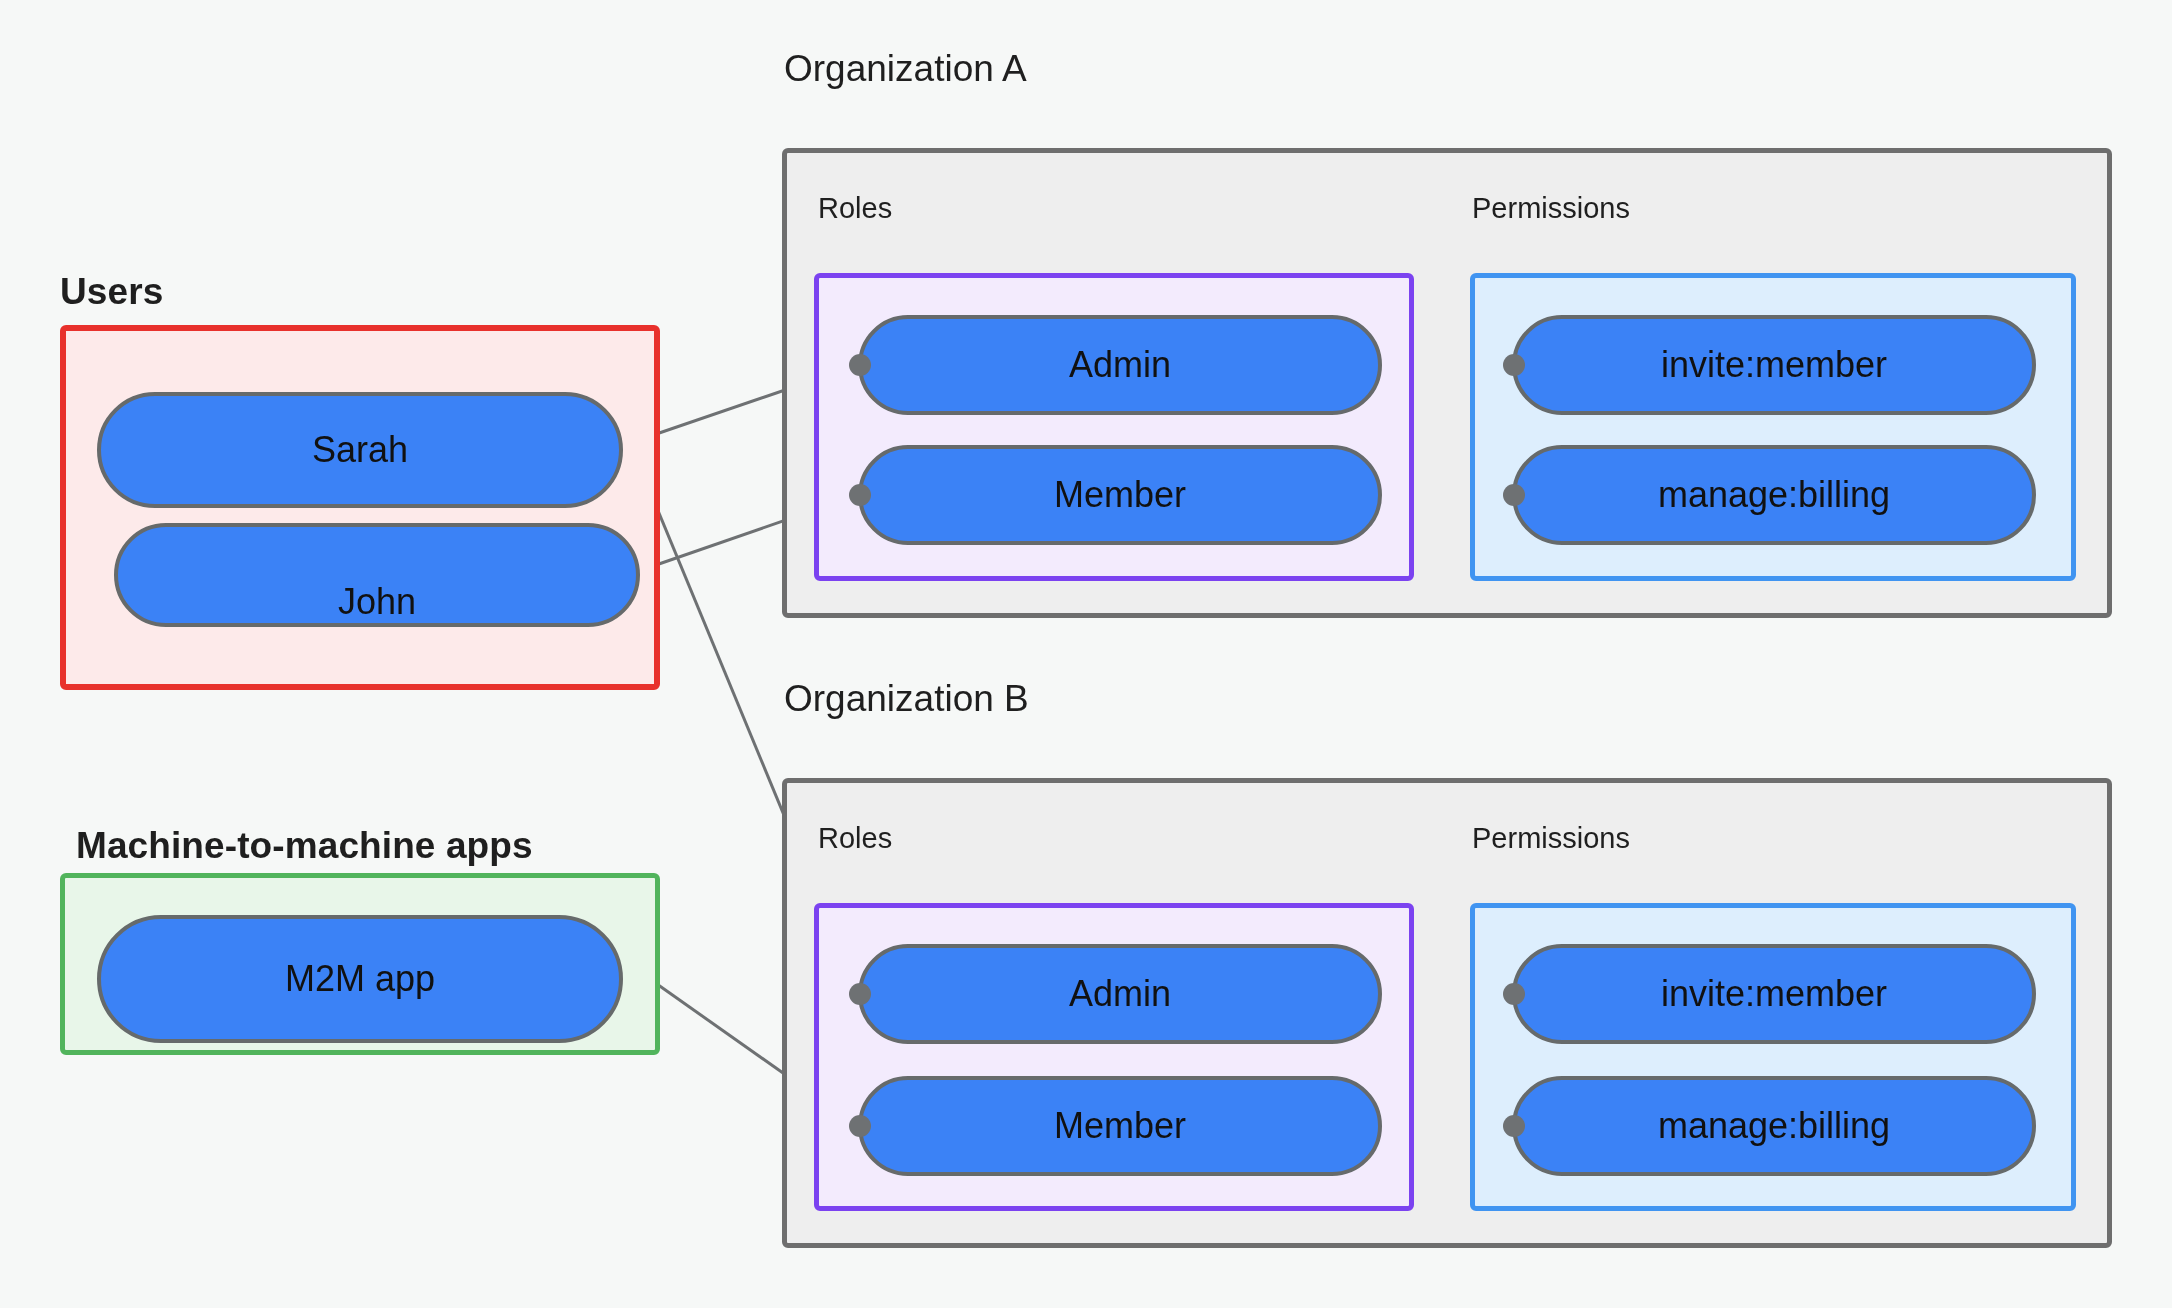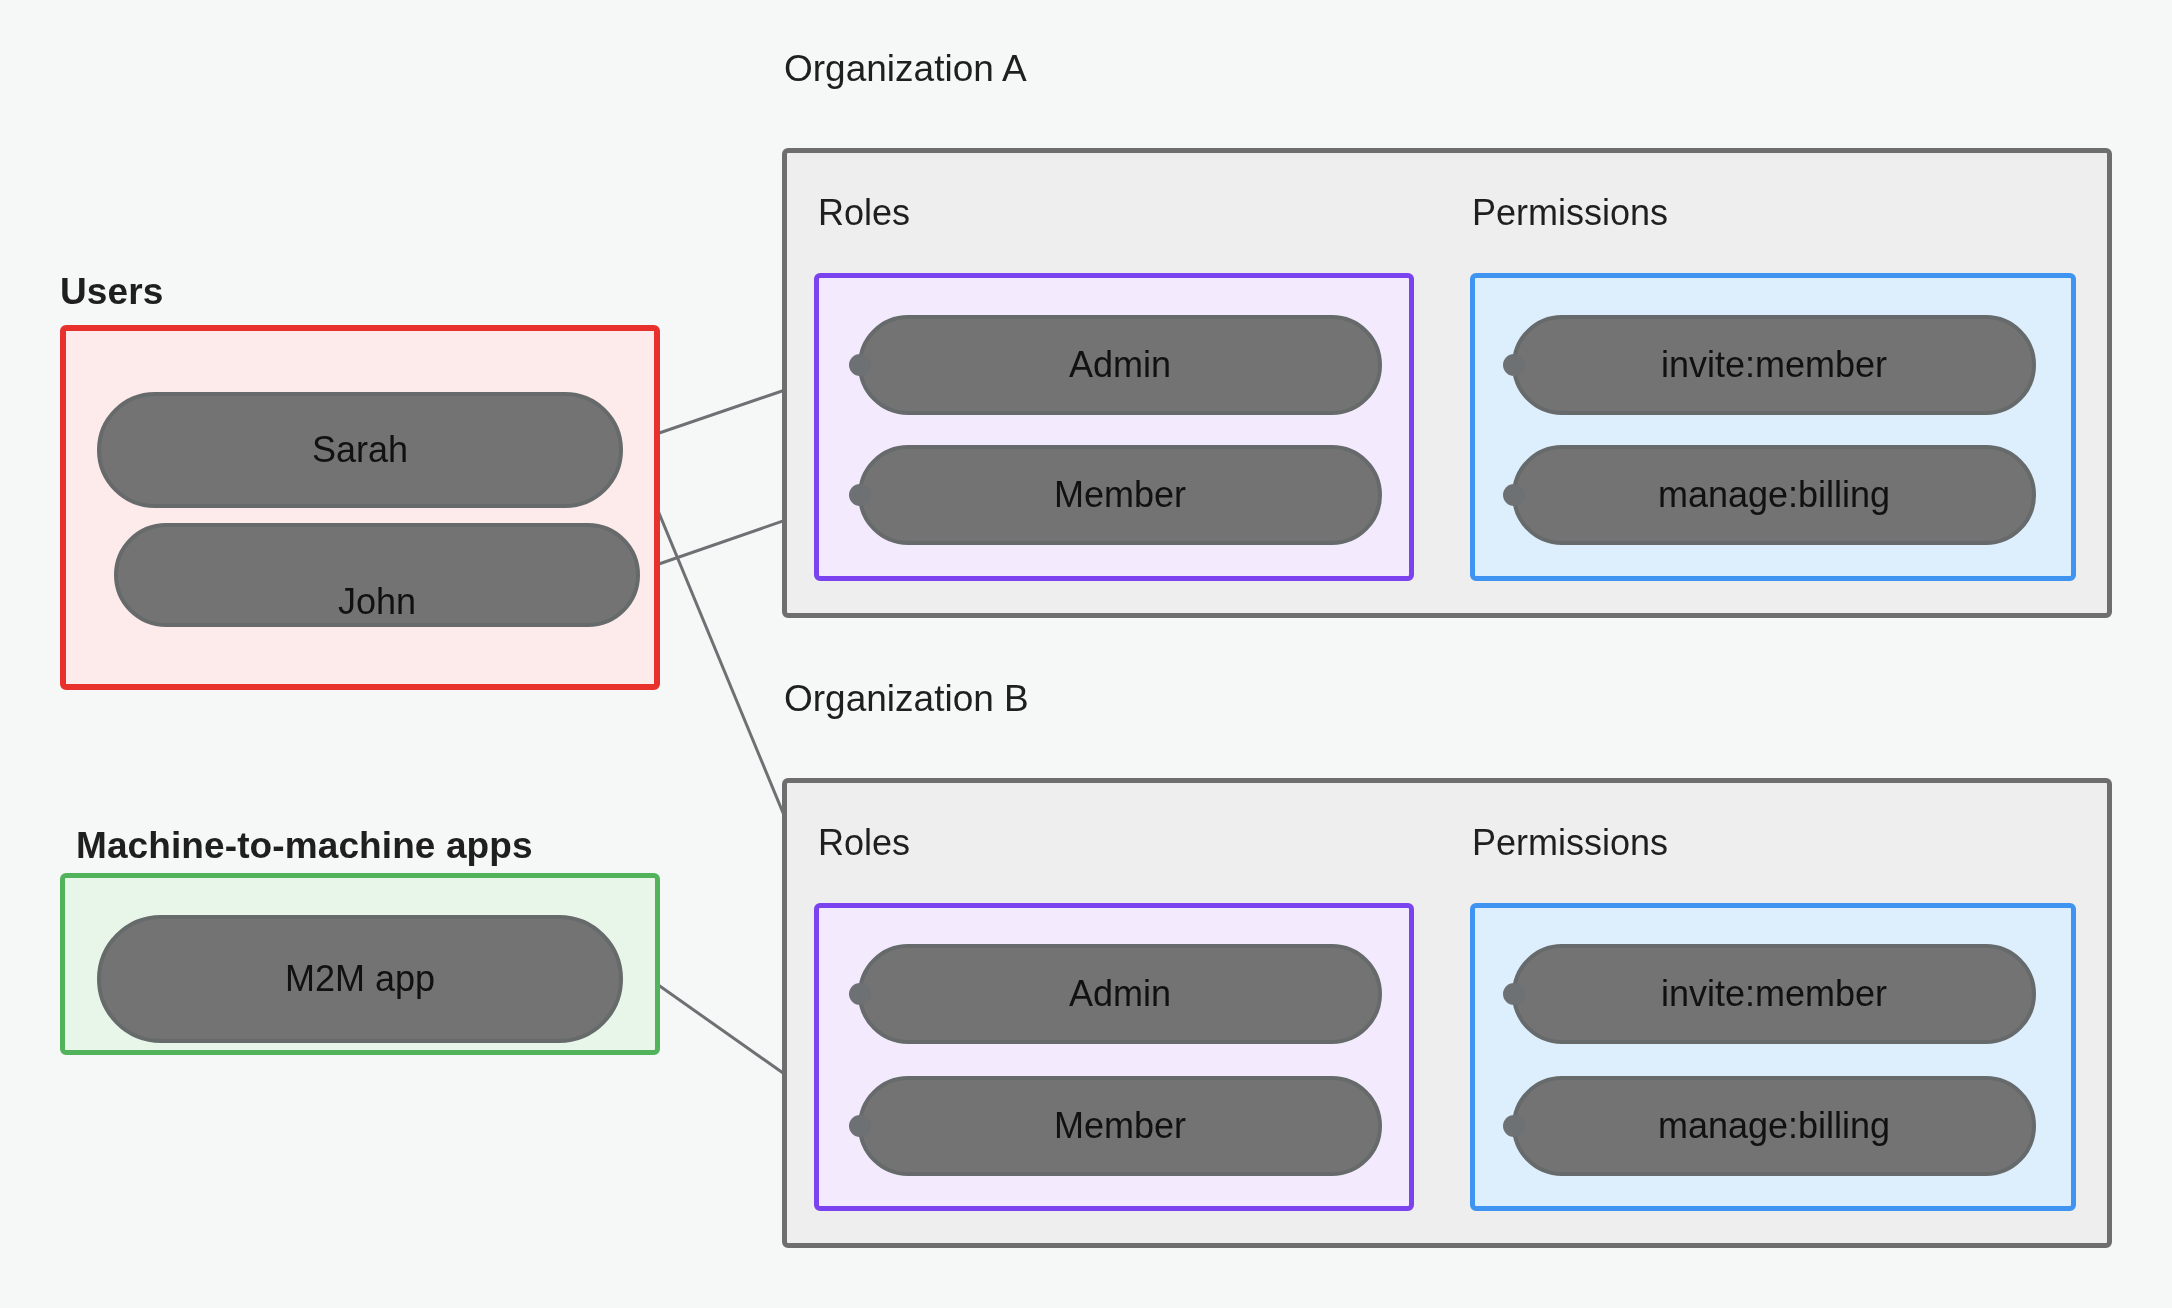--- a/index.html
+++ b/index.html
@@ -32,21 +32,21 @@
   }
   .org-title {
     position: absolute;
     font-size: 37px;
     font-weight: 400;
     color: #1f1f1f;
     white-space: nowrap;
   }
   .sub-title {
     position: absolute;
-    font-size: 36px;
+    font-size: 29px;
     font-weight: 400;
     color: #1f1f1f;
     white-space: nowrap;
     text-align: center;
   }
   .container-box {
     position: absolute;
     box-sizing: border-box;
     border-radius: 6px;
   }
@@ -66,21 +66,21 @@
     background: #f3ebfd;
     border: 5px solid #7b42f0;
   }
   .perms-box {
     background: #ddeefd;
     border: 5px solid #4094f1;
   }
   .pill {
     position: absolute;
     box-sizing: border-box;
-    background: #737373;
+    background: #3b82f6;
     border: 4px solid #666a6b;
     border-radius: 999px;
     display: flex;
     align-items: center;
     justify-content: center;
     font-size: 36px;
     color: #111111;
     white-space: nowrap;
   }
   .pill-label { pointer-events: none; }

